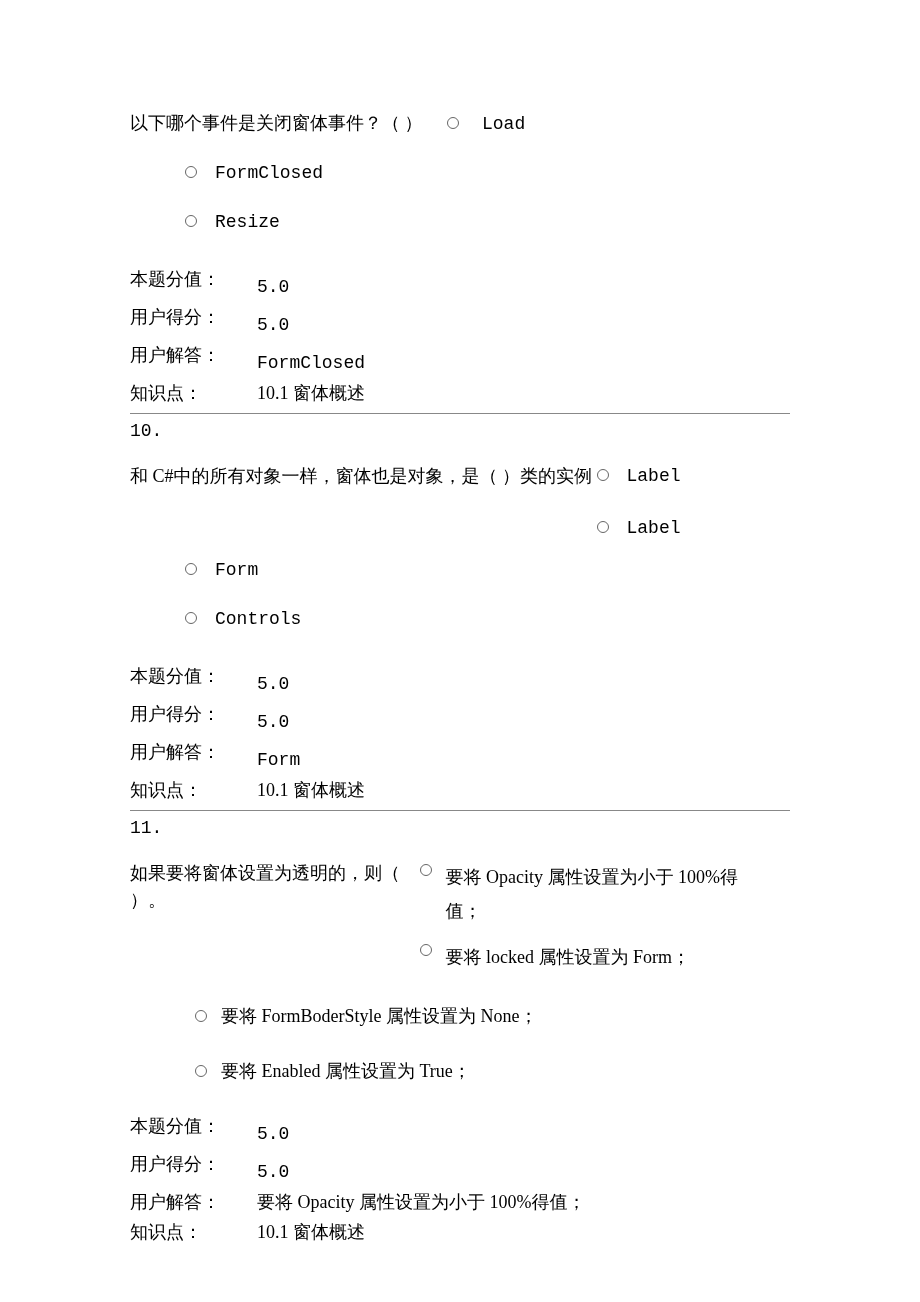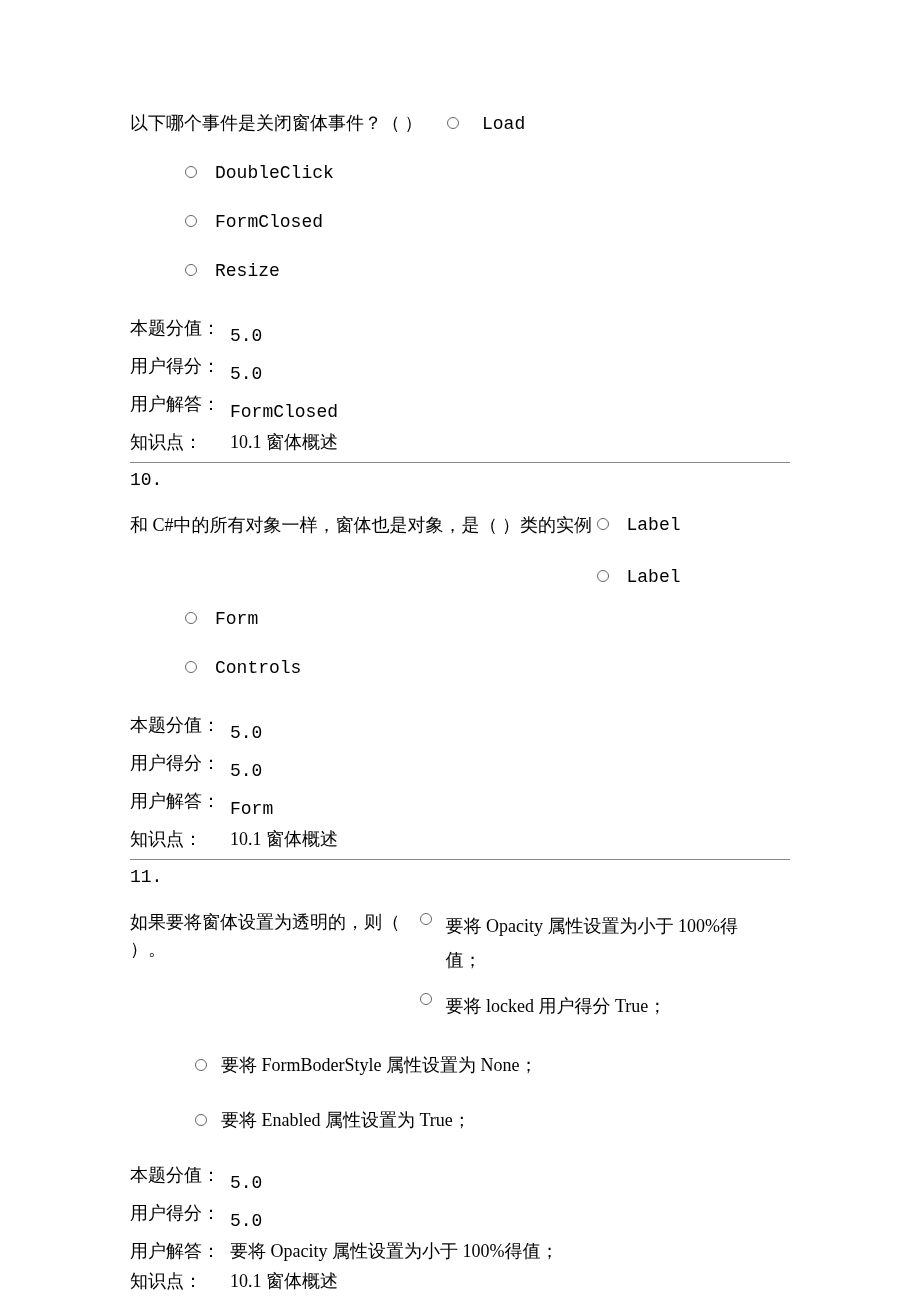--- a/index.html
+++ b/index.html
@@ -34,21 +34,21 @@
       margin-right: 18px;
       flex-shrink: 0;
       position: relative;
       top: 0px;
     }
     .option-text { font-family: "Courier New", monospace; }
     .q9-row1 { margin-bottom: 0; }
     .q9-opt1 { margin-left: 20px; text-align: center; }
     .q9-opt1 .option-text { margin-left: 5px; }
     .meta-block { margin-top: 30px; }
-    .meta-row { display: flex; margin-bottom: 3px; }
+    .meta-row { display: flex; margin-bottom: 3px; gap: 27px; }
     .meta-label { width: 100px; white-space: pre; }
     .meta-value { font-family: "Courier New", monospace; margin-top: 8px; }
     .meta-value-cn { font-family: "SimSun", "宋体", serif; }
     hr.divider {
       border: none;
       border-top: 1.5px solid #888;
       margin-top: 6px;
       margin-bottom: 4px;
     }
     .q-number { margin-bottom: 18px; }
@@ -101,24 +101,20 @@
 <div>
   <div class="q9-row1">
     <span class="question-text">以下哪个事件是关闭窗体事件？（ ）</span>
     <span class="option-inline q9-opt1">
       <span class="radio"></span>
       <span class="option-text">Load</span>
     </span>
   </div>
   <div class="option-block">
     <span class="radio"></span>
-    <span class="option-text">DoubleClick</span>
-  </div>
-  <div class="option-block">
-    <span class="radio"></span>
     <span class="option-text">FormClosed</span>
   </div>
   <div class="option-block">
     <span class="radio"></span>
     <span class="option-text">Resize</span>
   </div>
   <div class="meta-block">
     <div class="meta-row">
       <span class="meta-label">本题分值：</span>
       <span class="meta-value">5.0</span>
@@ -189,21 +185,21 @@
   <div class="q-number mono">11.</div>
   <div class="q11-top">
     <span class="q11-qtext">如果要将窗体设置为透明的，则（ ）。</span>
     <span class="q11-right-opts">
       <div class="q11-right-row">
         <span class="radio"></span>
         <span class="q11-right-text">要将 Opacity 属性设置为小于 100%得值；</span>
       </div>
       <div class="q11-right-row">
         <span class="radio"></span>
-        <span class="q11-right-text">要将 locked 用户得分 True；</span>
+        <span class="q11-right-text">要将 locked 属性设置为 Form；</span>
       </div>
     </span>
   </div>
   <div class="q11-lower-opts">
     <div class="q11-lower-row">
       <span class="radio"></span>
       <span>要将 FormBoderStyle 属性设置为 None；</span>
     </div>
     <div class="q11-lower-row">
       <span class="radio"></span>

